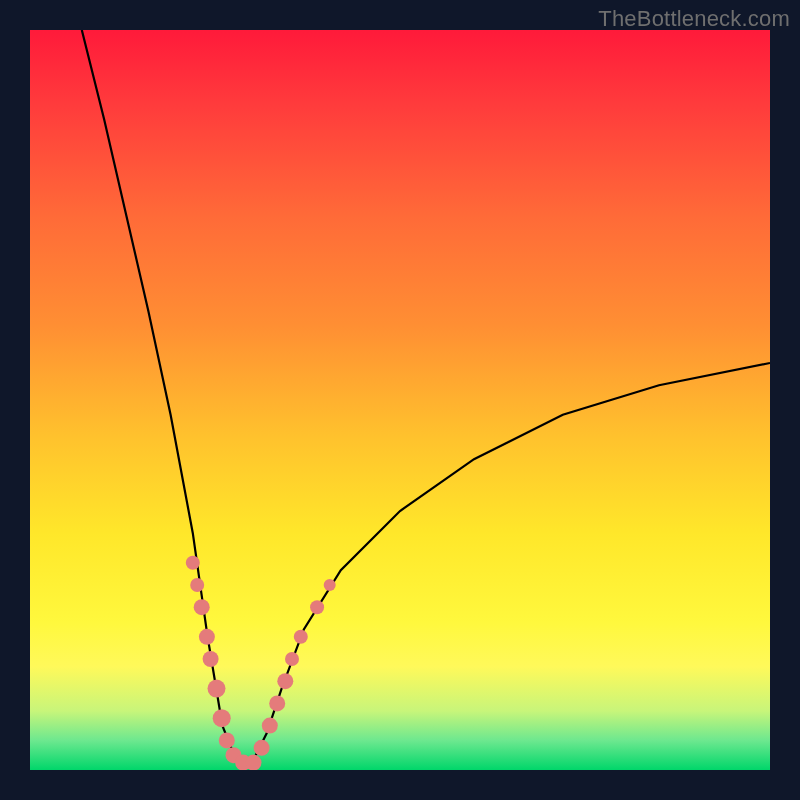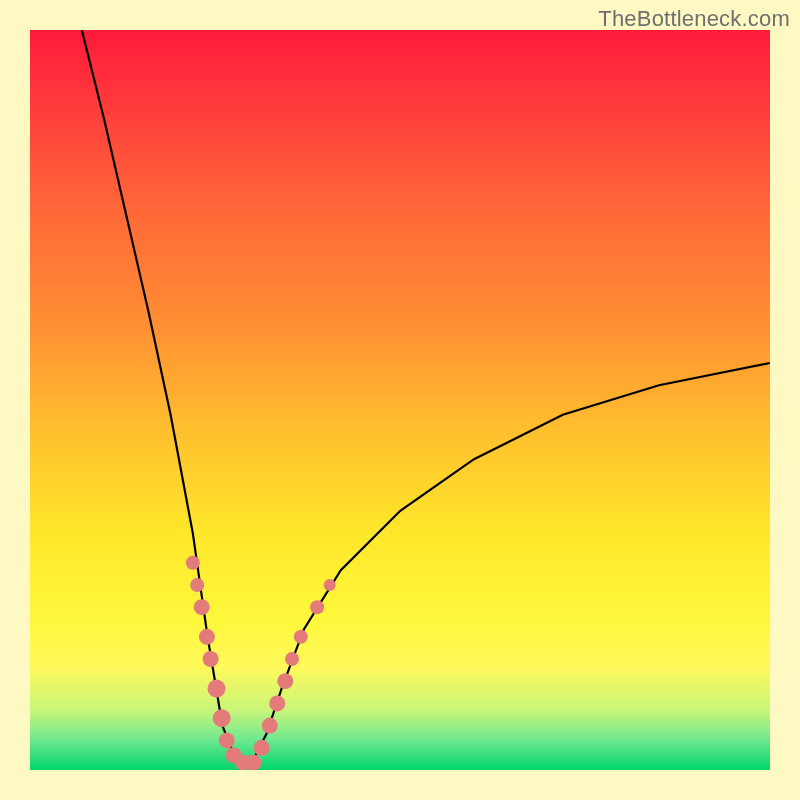--- a/index.html
+++ b/index.html
@@ -7,21 +7,21 @@
     padding: 0;
     width: 800px;
     height: 800px;
     overflow: hidden;
     background: #000;
     font-family: Arial, Helvetica, sans-serif;
   }
   .frame {
     position: absolute;
     inset: 0;
-    background: #fef9c3;
+    background: #0f172a;
   }
   .plot-area {
     position: absolute;
     left: 30px;
     top: 30px;
     width: 740px;
     height: 740px;
     
     background: linear-gradient(
       to bottom,

